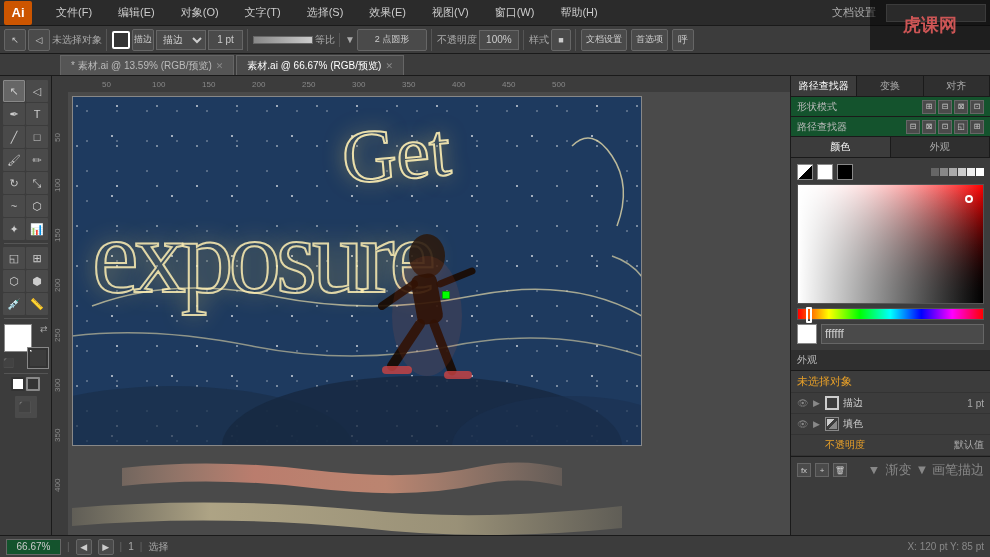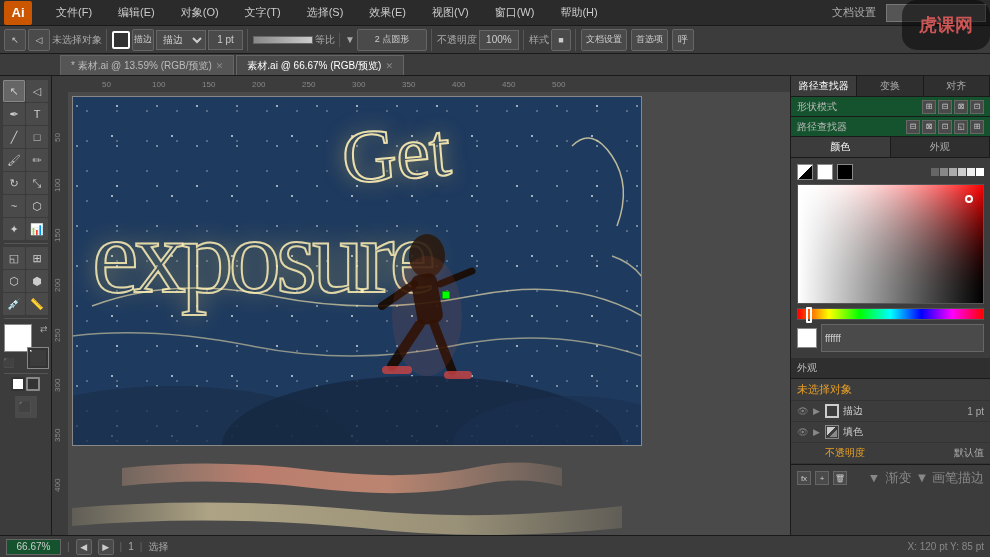--- a/index.html
+++ b/index.html
@@ -40,29 +40,28 @@
       gap: 4px;
     }
     #workspace-label {
       color: #aaa;
       font-size: 11px;
       padding: 0 6px;
     }
     #watermark {
       position: absolute;
       top: 0; right: 0;
-      width: 88px; height: 50px;
+      width: 120px; height: 50px;
       background: rgba(0,0,0,0.5);
       display: flex; align-items: center; justify-content: center;
       color: #c55;
       font-size: 18px;
       font-weight: bold;
       z-index: 100;
       pointer-events: none;
-      border-radius: 15px;
     }
     
     #toolbar {
       height: 28px;
       background: #3c3c3c;
       border-bottom: 1px solid #1a1a1a;
       display: flex;
       align-items: center;
       padding: 0 4px;
       gap: 3px;
@@ -723,21 +722,21 @@
 
         <div style="position:absolute;top:10px;right:10px;width:8px;height:8px;border:2px solid #fff;border-radius:50%;"></div>
       </div>
 
       <div id="hue-slider" style="background:linear-gradient(to right,hsl(0,100%,50%),hsl(30,100%,50%),hsl(60,100%,50%),hsl(90,100%,50%),hsl(120,100%,50%),hsl(150,100%,50%),hsl(180,100%,50%),hsl(210,100%,50%),hsl(240,100%,50%),hsl(270,100%,50%),hsl(300,100%,50%),hsl(330,100%,50%),hsl(360,100%,50%));height:12px;margin-top:4px;border:1px solid #555;position:relative;">
         <div style="position:absolute;top:-2px;left:8px;width:6px;height:16px;background:transparent;border:2px solid #fff;border-radius:1px;"></div>
       </div>
 
       <div id="color-result-row">
         <div id="current-color-box"></div>
-        <input type="text" class="color-hex-input" style="background: rgb(74, 74, 74); border: 1px solid rgb(102, 102, 102); color: rgb(204, 204, 204); height: 28px; flex: 1 1 0%; font-size: 10px; padding: 0px 3px;" value="ffffff">
+        <input type="text" class="color-hex-input" style="background: rgb(74, 74, 74); border: 1px solid rgb(102, 102, 102); color: rgb(204, 204, 204); height: 20px; flex: 1 1 0%; font-size: 12px; padding: 0px 3px;" value="ffffff">
       </div>
     </div>
 
     <div id="appearance-panel">
       <div class="appearance-title">外观</div>
 
       <div class="appearance-row">
         <span class="appear-label" style="font-size:11px;color:#e8a028;">未选择对象</span>
       </div>
 

